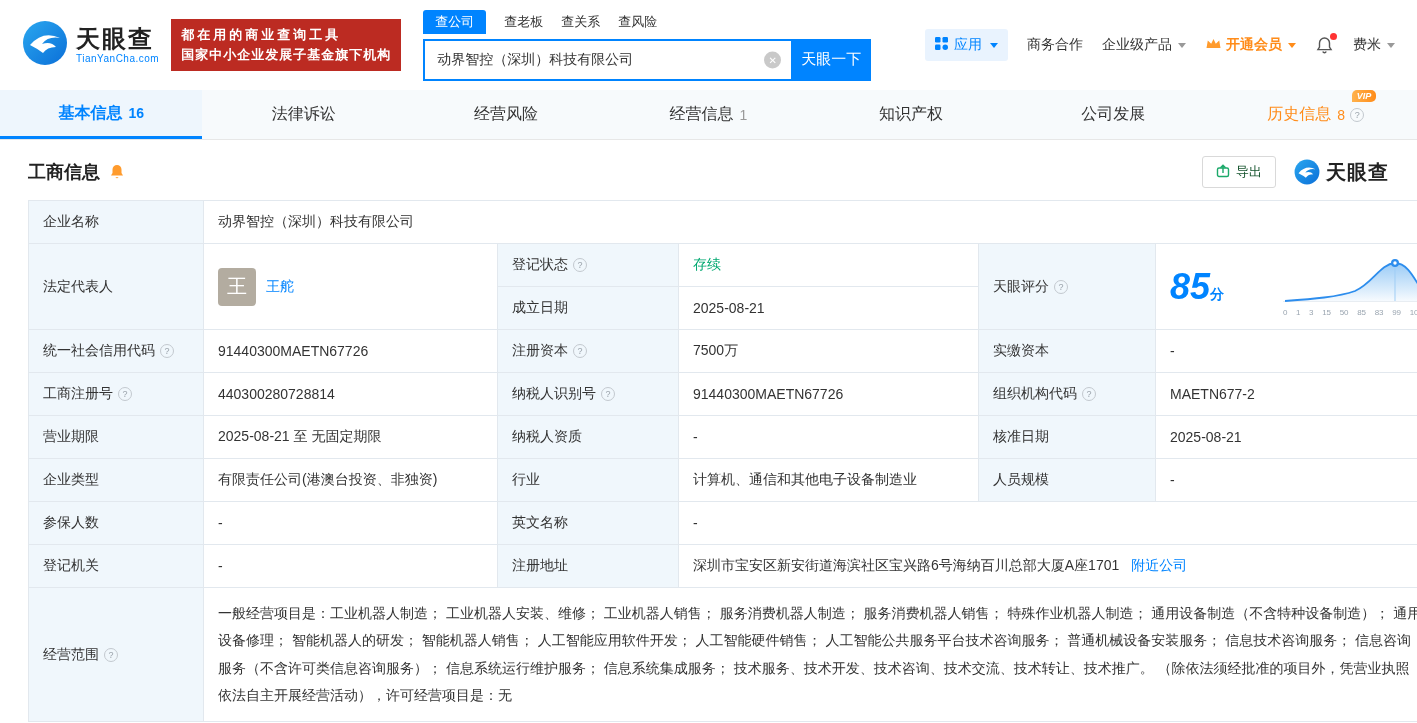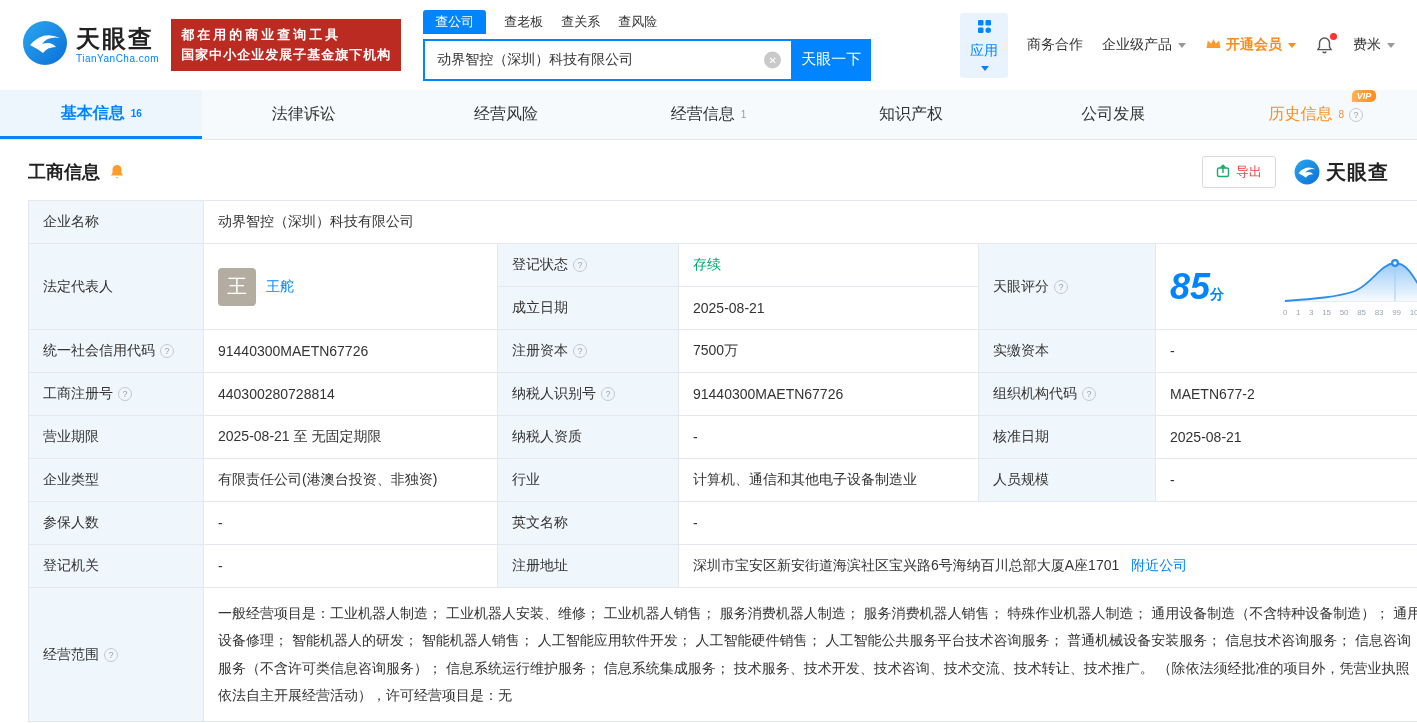--- a/index.html
+++ b/index.html
@@ -25,53 +25,53 @@
   .search-input { width:368px; height:42px; border:2px solid #0084ff; border-right:none;
     padding:0 34px 0 12px; font-size:14px; color:#333; outline:none; }
   .clear-btn { position:absolute; right:90px; top:50%; transform:translateY(-50%); width:17px; height:17px;
     border-radius:50%; background:#c9c9c9; color:#fff; display:flex; align-items:center; justify-content:center;
     font-size:10px; cursor:pointer; }
   .clear-btn::after { content:"✕"; }
   .search-btn { width:80px; height:42px; background:#0084ff; color:#fff; border:none; font-size:15px; cursor:pointer; }
 
   .hmenu { margin-left:auto; display:flex; align-items:center; gap:19px; font-size:14px; white-space:nowrap; }
   .pill { display:flex; align-items:center; gap:6px; background:#e9f3fe; color:#0084ff; padding:7px 10px;
-    border-radius:3px; cursor:pointer;flex-direction:column; }
+    border-radius:3px; cursor:pointer; }
   .caret { display:inline-block; width:0; height:0; border-left:4px solid transparent; border-right:4px solid transparent;
     border-top:5px solid #0084ff; margin-left:2px; }
   .caret.gray { border-top-color:#999; }
   .caret.orange { border-top-color:#ff8c1a; }
   .hitem { cursor:pointer; display:flex; align-items:center; gap:4px; }
   .vip-link { color:#ff8c1a; font-weight:bold; }
   .bell-wrap { position:relative; cursor:pointer; display:flex; }
   .bell-dot { position:absolute; top:-3px; right:-3px; width:7px; height:7px; background:#f33; border-radius:50%; }
 
   
   .navtabs { height:50px; display:flex; background:#f7fafc; border-bottom:1px solid #e7e7e7; }
   .navtab { flex:1; display:flex; align-items:center; justify-content:center; font-size:16px; color:#333;
     cursor:pointer; position:relative; }
   .navtab.active { background:#eef6fd; border-bottom:3px solid #0084ff; color:#0084ff; font-weight:bold; }
   .navtab.vip { color:#ff8c1a; }
-  .cnt { font-size:10px; vertical-align:super; margin-left:6px; }
+  .cnt { font-size:14px; vertical-align:super; margin-left:6px; }
   .navtab.active .cnt { color:#0084ff; }
   .cnt.gray { color:#999; }
   .cnt.orange { color:#ff8c1a; }
   .vip-badge { position:absolute; top:0; left:50%; margin-left:36px; background:linear-gradient(90deg,#ffb24d,#ff8c1a);
     color:#fff; font-size:9px; font-weight:bold; padding:1px 5px; border-radius:5px 5px 5px 0; font-style:italic; }
   .help { display:inline-flex; align-items:center; justify-content:center; width:14px; height:14px; border:1px solid #c3c9cf;
     border-radius:50%; color:#9aa3ab; font-size:9px; margin-left:5px; vertical-align:1px; cursor:pointer; }
   .help::after { content:"?"; }
 
   
   .sec-head { display:flex; align-items:center; padding:16px 28px 12px; }
   .sec-title { font-size:18px; font-weight:bold; color:#222; }
   .sec-bell { margin-left:8px; cursor:pointer; display:flex; }
   .sec-right { margin-left:auto; display:flex; align-items:center; gap:18px; }
   .export-btn { display:flex; align-items:center; gap:6px; border:1px solid #d9d9d9; border-radius:3px;
-    background:#fff; padding:6px 13px; font-size:13px; color:#ef4444; cursor:pointer; }
+    background:#fff; padding:6px 13px; font-size:13px; color:#14532d; cursor:pointer; }
   .sec-brand { display:flex; align-items:center; gap:6px; }
   .sec-brand-txt { font-size:20px; font-weight:bold; color:#222; letter-spacing:1px; }
 
   
   table.info { width:1410px; margin:0 28px; border-collapse:collapse; table-layout:fixed; font-size:14px; }
   table.info td { border:1px solid #e2e8ee; padding:12px 14px; vertical-align:middle; word-break:break-all; }
   td.lbl { background:#f0f7fc; color:#333; }
   a.blue { color:#0084ff; text-decoration:none; cursor:pointer; }
   .status-green { color:#00a870; }
   .rep-cell { display:flex; align-items:center; gap:10px; }

